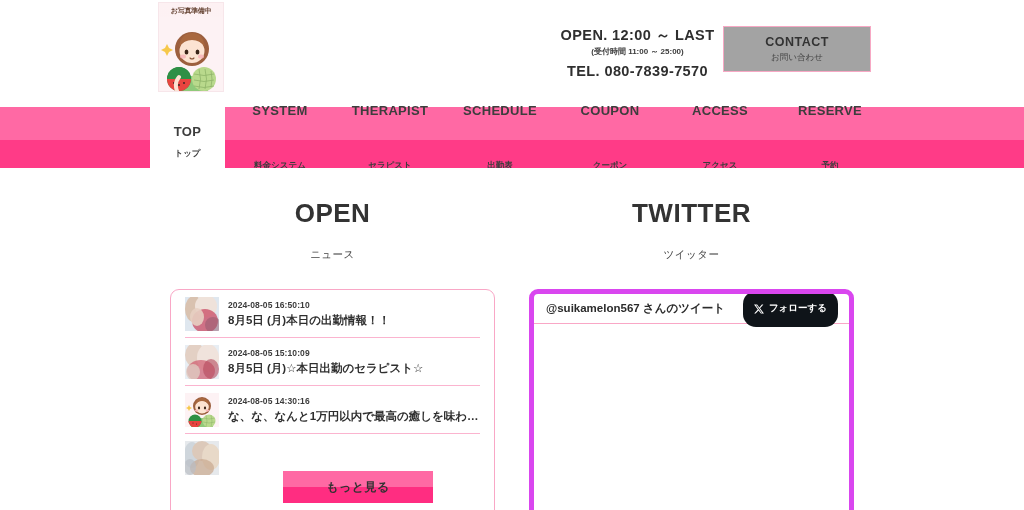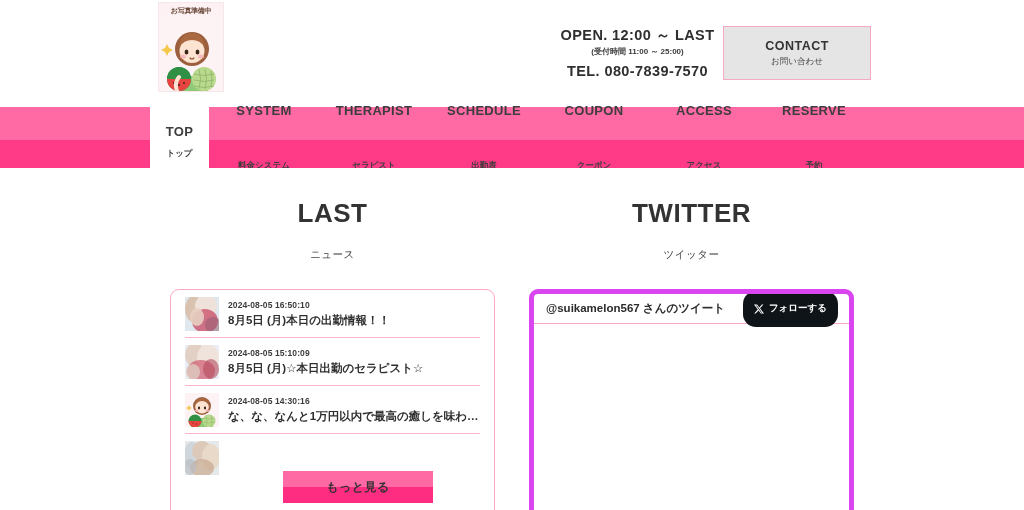--- a/index.html
+++ b/index.html
@@ -79,24 +79,24 @@
     margin-top: 6px;
     letter-spacing: 0.4px;
     white-space: nowrap;
   }
 
   .contact-btn {
     position: absolute;
     left: 723px;
     top: 26px;
     width: 148px;
-    height: 54px;
+    height: 46px;
     border: 1px solid #f7a8c4;
     box-sizing: border-box;
-    background: #e5e5e5;
+    background: #a3a3a3;
     display: flex;
     flex-direction: column;
     align-items: center;
     justify-content: center;
     cursor: pointer;
   }
   .contact-btn-title {
     font-size: 12.5px;
     font-weight: bold;
     color: #333;
@@ -129,21 +129,21 @@
     width: 75px;
     display: flex;
     flex-direction: column;
     align-items: center;
     justify-content: center;
     cursor: pointer;
   }
   .nav-item.wide { width: 110px; gap: 40px; }
   .nav-item.active {
     background: #ffffff;
-    width: 59px;
+    width: 75px;
   }
   .nav-en {
     font-size: 13px;
     font-weight: bold;
     color: #3d3d3d;
     letter-spacing: 0.3px;
     height: 33px;
     display: flex;
     align-items: flex-end;
     padding-bottom: 2px;
@@ -407,21 +407,21 @@
       <div class="nav-en">RESERVE</div>
       <div class="nav-jp">予約</div>
     </div>
   </div>
 </div>
 
 <div class="main">
 
   <div class="news-col">
     <div class="section-head">
-      <div class="section-title">LAST</div>
+      <div class="section-title">OPEN</div>
       <div class="section-sub">ニュース</div>
     </div>
 
     <div class="news-card">
       <div class="news-list">
 
         <div class="news-item">
           <div class="news-thumb">
             <svg viewBox="0 0 34 34" width="34" height="34">
               <rect width="34" height="34" fill="#dfe7ef"></rect>

